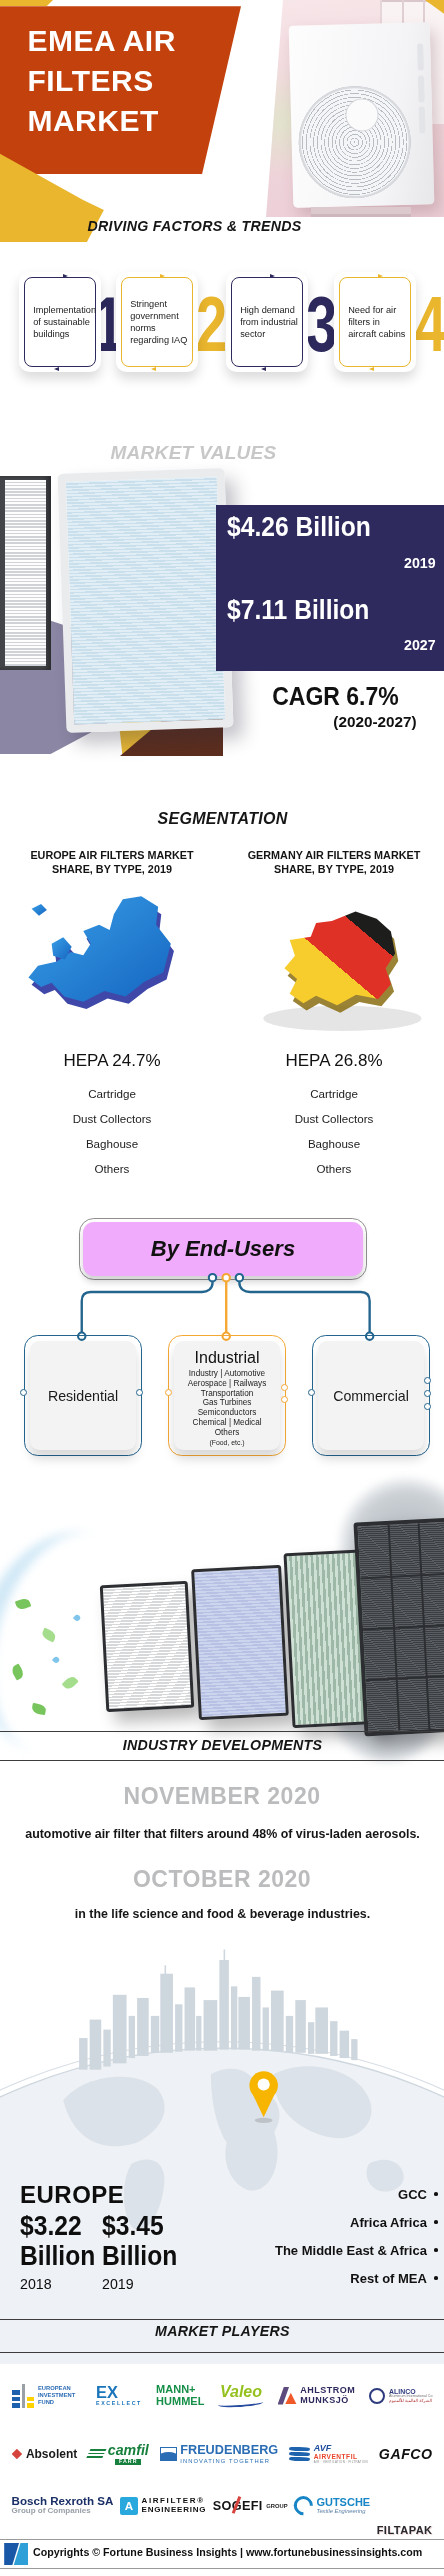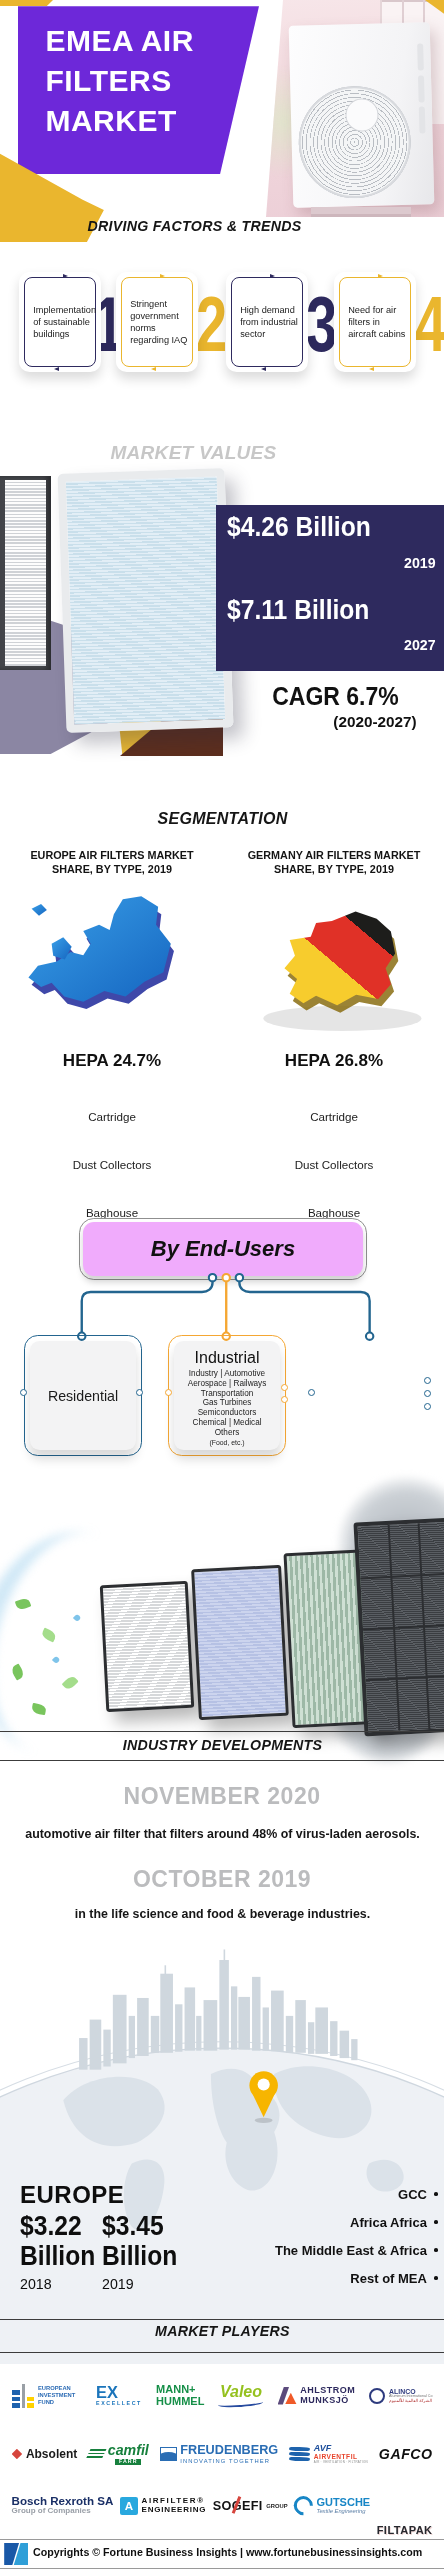--- a/index.html
+++ b/index.html
@@ -23,21 +23,21 @@
       background:linear-gradient(100deg,#fdfdfe 0%,#f4f4f6 70%,#e7e7ea 100%);
       box-shadow:5.3px 8.4px 14.8px rgba(120,70,80,.25);transform:rotate(-1.5deg);}
   .ac .fan{position:absolute;left:7.4px;top:62px;width:112px;height:112px;border-radius:50%;
       background:repeating-radial-gradient(circle at 50% 50%,#b9bdc3 0 0.8px,#f4f5f6 0.8px 3.7px);
       box-shadow:inset 0 0 0 2.1px #d8dade;}
   .ac .hub{position:absolute;left:50%;top:50%;width:31px;height:31px;border-radius:50%;
       background:#fbfbfc;border:1.6px solid #d4d6da;transform:translate(-50%,-50%);}
   .ac .slot{position:absolute;right:7.4px;width:5.3px;height:27.4px;border-radius:2.6px;background:#e3e4e7;}
   .bracket{position:absolute;left:63px;top:207px;width:100px;height:7.4px;background:#dcc9ce;
       box-shadow:0 3.2px 0 #cdb6bc;}
-  .navy-poly{position:absolute;left:18px;top:6.3px;width:245px;height:168px;background:#6d28d9;
+  .navy-poly{position:absolute;left:0;top:6.3px;width:245px;height:168px;background:#c2410c;
       clip-path:polygon(0 0,241px 0,202px 168px,0 168px);}
   .header-title{position:absolute;left:27.4px;top:14.8px;color:#fff;font-weight:800;
       font-size:30px;line-height:40px;letter-spacing:0.5px;}
   .ysliver{position:absolute;left:0;top:0;width:53px;height:6.3px;background:#eab62e;
       clip-path:polygon(0 0,100% 0,88% 100%,0 100%);}
   .ycorner{position:absolute;right:0;top:0;width:19px;height:13.7px;background:#eab62e;
       clip-path:polygon(0 0,100% 0,100% 100%);}
   .yband{position:absolute;left:0;top:148px;width:106px;height:94px;background:#eab62e;
       clip-path:polygon(0 6%,78% 55%,98% 66%,82% 100%,0 100%);}
 
@@ -67,23 +67,23 @@
       transform:scaleX(.88);transform-origin:left top;white-space:nowrap;}
   .mv-year{position:absolute;right:8.4px;color:#fff;font-weight:700;font-size:14.2px;}
   .cagr{position:absolute;left:227px;top:682px;width:217px;text-align:center;font-weight:800;
       font-size:25px;color:#111;transform:scaleX(.92);}
   .cagr-period{position:absolute;left:227px;top:713px;width:217px;padding-left:79px;box-sizing:border-box;
       text-align:center;font-weight:700;font-size:15.3px;color:#111;}
 
   
   .col-head{position:absolute;top:848px;width:208px;text-align:center;font-weight:700;
       font-size:10.8px;line-height:14.2px;color:#141414;}
-  .hepa{position:absolute;top:1051px;width:208px;text-align:center;font-weight:700;font-size:17px;color:#111;}
+  .hepa{position:absolute;top:1051px;width:208px;text-align:center;font-weight:400;font-size:17px;color:#111;}
   .seg-list{position:absolute;top:1081px;width:208px;text-align:center;font-size:11.6px;color:#222;}
-  .seg-list div{line-height:25px;margin-top:23px;}
+  .seg-list div{line-height:25px;}
 
   
   .eu-box{position:absolute;left:79px;top:1218px;width:286px;height:60px;border:1.6px solid #8f8f8f;
       border-radius:14.8px;background:#fff;}
   .eu-box .inner{position:absolute;inset:3.2px;background:#f0abfc;border-radius:11px;
       box-shadow:0 5.3px 7.4px rgba(0,0,0,.18);display:flex;align-items:center;justify-content:center;}
   .eu-box .inner span{font-style:italic;font-weight:800;font-size:22px;color:#111;}
   .eu-card{position:absolute;top:1335px;height:119px;border:1.3px solid var(--c);border-radius:13.7px;}
   .eu-inner{position:absolute;inset:4.7px;background:#f3f3f4;border-radius:9.5px;
       box-shadow:0 8.4px 10.6px rgba(0,0,0,.15);}
@@ -338,20 +338,24 @@
       <div>Industry  |  Automotive</div>
       <div>Aerospace  |  Railways</div>
       <div>Transportation</div>
       <div>Gas Turbines</div>
       <div>Semiconductors</div>
       <div>Chemical  |  Medical</div>
       <div>Others</div>
       <div class="ind-food">(Food, etc.)</div>
     </div>
   </div>
+  <div class="eu-card" style="left:312px;width:116px;--c:#23658f">
+    <div class="eu-inner"></div>
+    <div class="eu-label">Commercial</div>
+  </div>
 
   <div class="node" style="left:20px;top:1389px;--c:#23658f"></div>
   <div class="node" style="left:136px;top:1389px;--c:#23658f"></div>
   <div class="node" style="left:165px;top:1389px;--c:#f5a733"></div>
   <div class="node" style="left:281px;top:1384px;--c:#f5a733"></div>
   <div class="node" style="left:281px;top:1396px;--c:#f5a733"></div>
   <div class="node" style="left:308px;top:1389px;--c:#23658f"></div>
   <div class="node" style="left:424px;top:1377px;--c:#23658f"></div>
   <div class="node" style="left:424px;top:1390px;--c:#23658f"></div>
   <div class="node" style="left:424px;top:1403px;--c:#23658f"></div>
@@ -382,21 +386,21 @@
          linear-gradient(#2c2e31 0 0) 0 75%/100% 2.1px no-repeat,
          repeating-linear-gradient(180deg,#5a5e63 0 1.1px,#3a3d41 1.1px 2.1px);"></div>
 
   <div class="rule" style="top:1731px"></div>
   <div class="abs sec-title" style="left:64px;top:1737px;width:317px;font-size:14.2px;">INDUSTRY DEVELOPMENTS</div>
   <div class="rule" style="top:1760px"></div>
 
   <div class="dev-date" style="top:1783px">NOVEMBER 2020</div>
   <div class="dev-text" style="top:1827px">automotive air filter that filters around 48% of virus-laden aerosols.</div>
 
-  <div class="dev-date" style="top:1866px">OCTOBER 2019</div>
+  <div class="dev-date" style="top:1866px">OCTOBER 2020</div>
   <div class="dev-text" style="top:1907px">in the life science and food &amp; beverage industries.</div>
 
   <svg class="abs" style="left:0;top:1942px" width="444" height="422" viewBox="0 0 842 800">
     <circle cx="421" cy="1201" r="1012" fill="none" stroke="#d6dde4" stroke-width="2"></circle>
     <circle cx="421" cy="1201" r="1000" fill="#eef1f5" stroke="#cfd7df" stroke-width="2.5"></circle>
     <g fill="#cfd7de">
       <rect x="150" y="182" width="16" height="60"></rect>
         <rect x="170" y="147" width="22" height="95"></rect>
       <rect x="196" y="166" width="14" height="70"></rect>
         <rect x="214" y="100" width="26" height="130"></rect>

